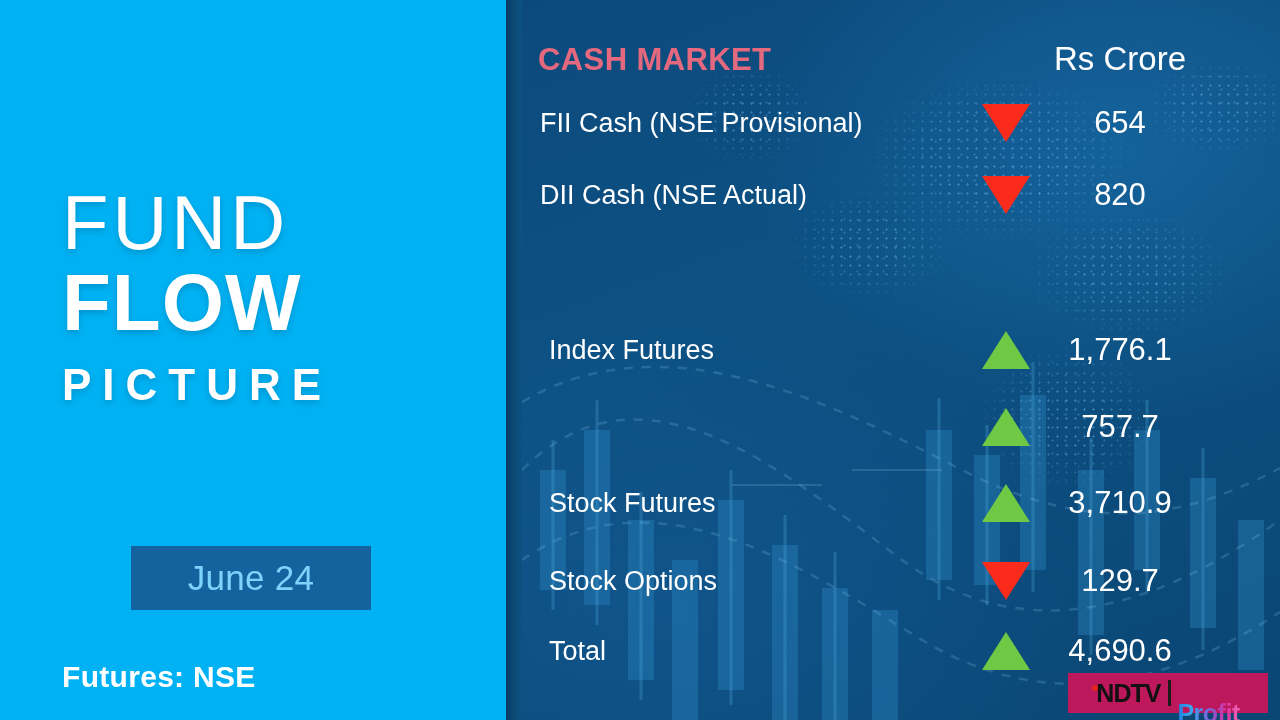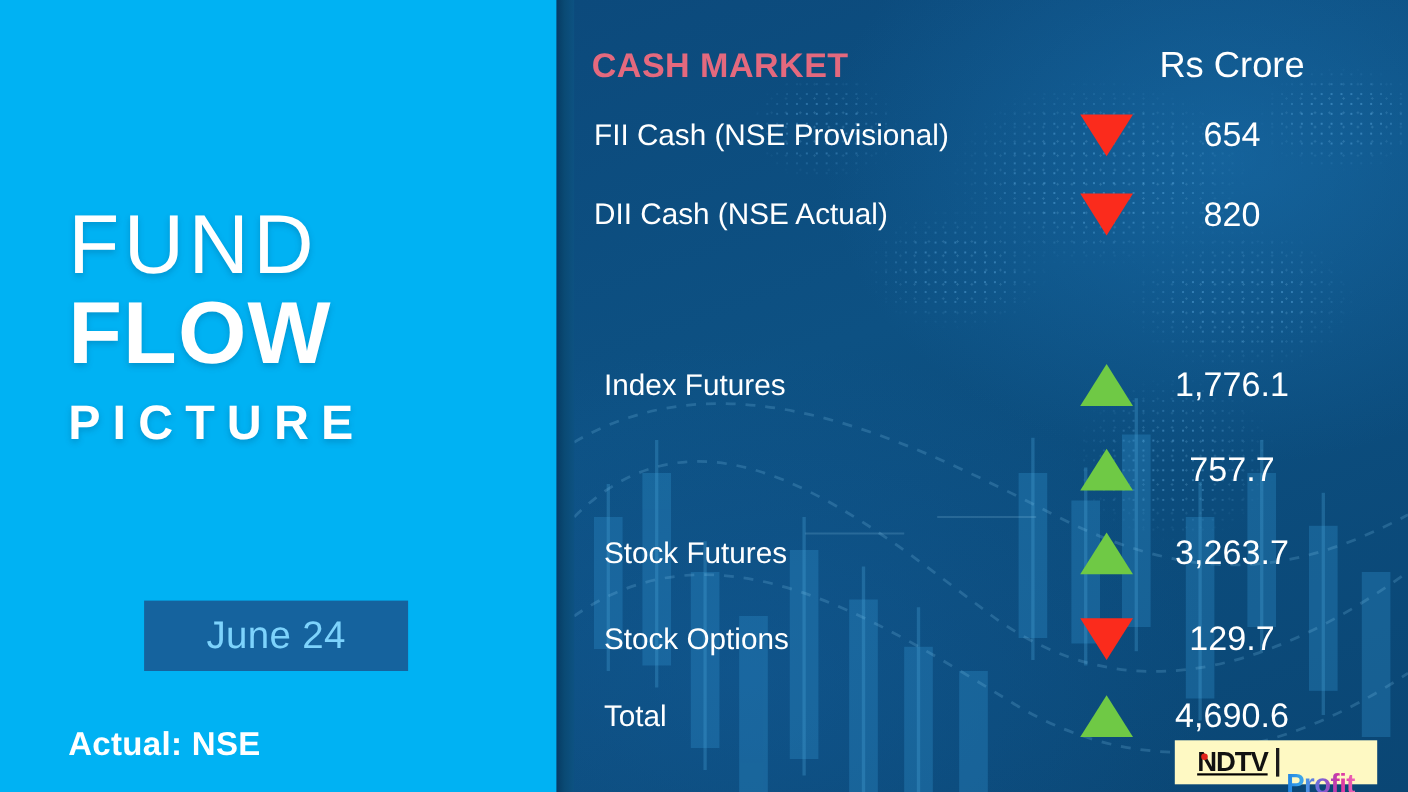--- a/index.html
+++ b/index.html
@@ -128,22 +128,22 @@
   #row-dii       { top:167px;text-align:right; }
   #row-indexfut  { top:322px; }
   #row-indexopt  { top:399px; }
   #row-stockfut  { top:475px; }
   #row-stockopt  { top:553px; }
   #row-total     { top:623px; }
 
   
   #logo{
     position:absolute; left:1068px; top:673px;
-    width:184px; height:40px; background:#fef9c3;
-    display:flex; align-items:center; justify-content:center; gap:0px;text-decoration:underline;
+    width:200px; height:40px; background:#be185d;
+    display:flex; align-items:center; justify-content:center; gap:0px;
   }
   #logo-ndtv{
     font-size:25px; font-weight:700; color:#111111; letter-spacing:-1px;
     position:relative; padding-right:7px;
   }
   #logo-dot{
     position:absolute; left:24px; top:12px; width:6px; height:6px;
     border-radius:50%; background:#e2231a;
   }
   #logo-bar{ width:3px; height:26px; background:#1c1c1c; margin:0 6px 0 1px; }
@@ -162,21 +162,21 @@
     <div id="brand-block">
       <div class="brand-line" id="brand-fund">FUND</div>
       <div class="brand-line" id="brand-flow">FLOW</div>
       <div class="brand-line" id="brand-picture">PICTURE</div>
     </div>
 
     <div id="date-badge">
       <span>June 24</span>
     </div>
 
-    <div id="source-text">Actual: NSE</div>
+    <div id="source-text">Futures: NSE</div>
   </div>
 
   <div id="divider"></div>
 
   <div id="right-panel">
 
     <div id="dot-map"></div>
 
     <svg id="bg-art" viewBox="0 0 758 720" preserveAspectRatio="none">
       <g opacity="0.35" fill="#2f8ec9">
@@ -255,21 +255,21 @@
           <i></i>
         </div>
       <div class="value">757.7</div>
     </div>
 
     <div class="row indent" id="row-stockfut">
       <div class="label">Stock Futures</div>
       <div class="tri up">
           <i></i>
         </div>
-      <div class="value">3,263.7</div>
+      <div class="value">3,710.9</div>
     </div>
 
     <div class="row indent" id="row-stockopt">
       <div class="label">Stock Options</div>
       <div class="tri down">
           <i></i>
         </div>
       <div class="value">129.7</div>
     </div>
 

